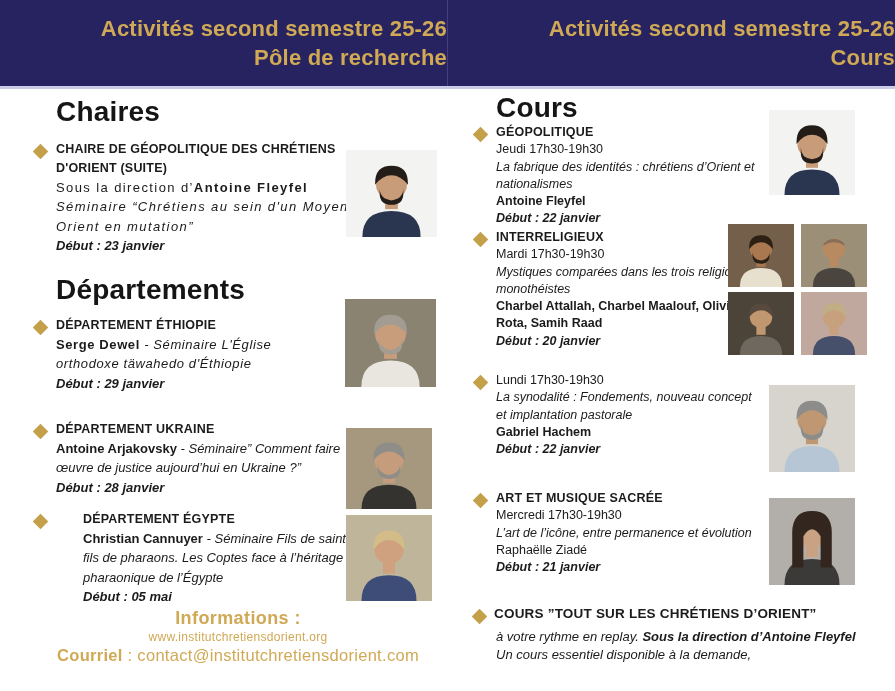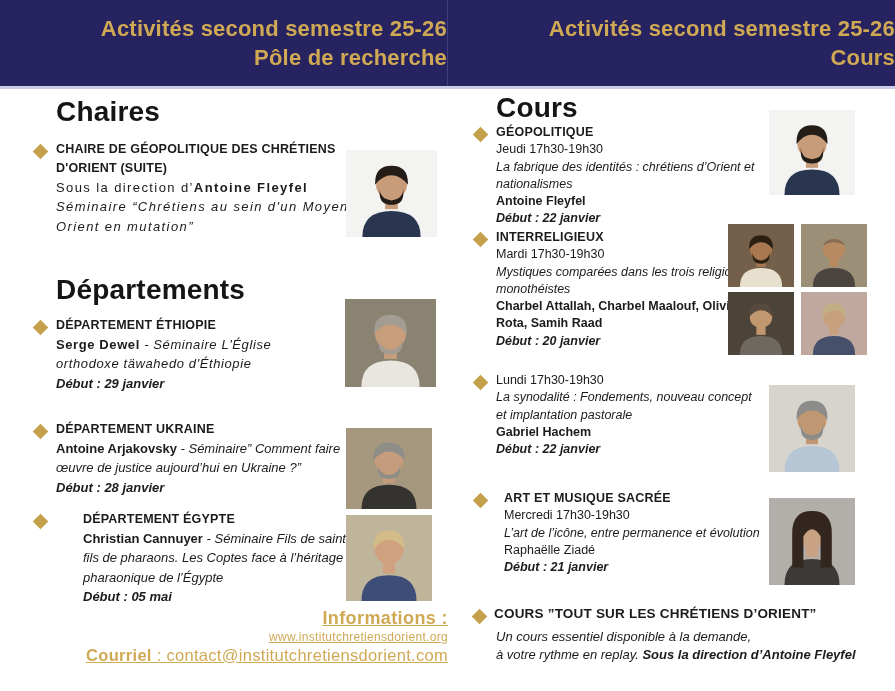--- a/index.html
+++ b/index.html
@@ -33,21 +33,21 @@
   
   .item-r{font-size:12.5px;line-height:1.38;}
   .item-r .title{font-weight:bold;font-size:12.5px;letter-spacing:0.2px;}
 
   
   .photo{overflow:hidden;background:#ddd;}
   .photo svg{display:block;width:100%;height:100%;}
   .photo-grid{display:grid;grid-template-columns:66px 66px;grid-auto-rows:63px;column-gap:7px;row-gap:5px;}
 
   
-  .info{width:420px;text-align:right;color:var(--gold,#c9a44a);line-height:1.25;text-decoration:underline;}
+  .info{width:420px;text-align:center;color:var(--gold,#c9a44a);line-height:1.25;}
   .info .t1{font-weight:bold;font-size:18px;letter-spacing:0.4px;}
   .info .t2{font-size:12px;letter-spacing:0.3px;}
   .info .t3{font-size:16.5px;letter-spacing:0.3px;}
 
   
   .foot-title{font-weight:bold;font-size:13.5px;letter-spacing:0.2px;white-space:nowrap;}
   .foot-desc{font-size:13px;font-style:italic;line-height:1.35;}
 </style>
 </head>
 <body>
@@ -66,20 +66,21 @@
   </div>
   <div class="abs header-underline"></div>
 
   <div class="abs h1" style="left:56px;top:96px;">Chaires</div>
 
   <div class="abs diamond" style="left:35px;top:146px;"></div>
   <div class="abs item-l" style="left:56px;top:140px;width:302px;">
     <div class="title">CHAIRE DE GÉOPOLITIQUE DES CHRÉTIENS D'ORIENT (SUITE)</div>
     <div class="ls" style="white-space:nowrap;"><span>Sous la direction d’</span><span class="b">Antoine Fleyfel</span></div>
     <div class="it ls">Séminaire “Chrétiens au sein d'un Moyen-Orient en mutation”</div>
+    <div class="start">Début : 23 janvier</div>
   </div>
   <div class="abs photo" style="left:346px;top:150px;width:91px;height:87px;">
       <svg viewBox="0 0 100 100" preserveAspectRatio="none" xmlns="http://www.w3.org/2000/svg">
     <rect width="100" height="100" fill="#f3f3f1"></rect>
     <path d="M18 100 Q18 70 50 70 Q82 70 82 100 Z" fill="#2a3550"></path>
     <rect x="43" y="50" width="14" height="18" fill="#c89b79"></rect>
     <circle cx="50" cy="40" r="17" fill="#c89b79"></circle>
     <path d="M32 38 Q32 18 50 18 Q68 18 68 38 L68 40 Q60 29 50 29 Q40 29 32 40 Z" fill="#241c17"></path>
         <path d="M37 44 L37 50 Q37 63 50 63 Q63 63 63 50 L63 44 Q63 56 50 58 Q37 56 37 44 Z" fill="#241c17"></path>
   </svg>
@@ -224,37 +225,37 @@
     <rect width="100" height="100" fill="#d7d4cd"></rect>
     <path d="M18 100 Q18 70 50 70 Q82 70 82 100 Z" fill="#b7c6d4"></path>
     <rect x="43" y="50" width="14" height="18" fill="#bf9873"></rect>
     <circle cx="50" cy="40" r="17" fill="#bf9873"></circle>
     <path d="M32 38 Q32 18 50 18 Q68 18 68 38 L68 40 Q60 29 50 29 Q40 29 32 40 Z" fill="#8c8c8a"></path>
         <path d="M37 44 L37 50 Q37 63 50 63 Q63 63 63 50 L63 44 Q63 56 50 58 Q37 56 37 44 Z" fill="#8c8c8a"></path>
   </svg>
     </div>
 
   <div class="abs diamond" style="left:475px;top:495px;"></div>
-  <div class="abs item-r" style="left:496px;top:490px;width:262px;margin-left:8px;">
+  <div class="abs item-r" style="left:496px;top:490px;width:262px;">
     <div class="title">ART ET MUSIQUE SACRÉE</div>
     <div>Mercredi 17h30-19h30</div>
     <div class="it">L’art de l’icône, entre permanence et évolution</div>
     <div>Raphaëlle Ziadé</div>
     <div class="start">Début : 21 janvier</div>
   </div>
   <div class="abs photo" style="left:769px;top:498px;width:86px;height:87px;">
       <svg viewBox="0 0 100 100" preserveAspectRatio="none" xmlns="http://www.w3.org/2000/svg">
     <rect width="100" height="100" fill="#b2afaa"></rect>
     <path d="M18 100 Q18 70 50 70 Q82 70 82 100 Z" fill="#3b3a38"></path>
     <rect x="43" y="50" width="14" height="18" fill="#c9a183"></rect>
     <circle cx="50" cy="40" r="17" fill="#c9a183"></circle>
     <path d="M27 40 Q27 15 50 15 Q73 15 73 40 L73 80 L60 80 L60 44 Q55 36 50 36 Q45 36 40 44 L40 80 L27 80 Z" fill="#33261f"></path>
   </svg>
     </div>
 
   <div class="abs diamond" style="left:474px;top:611px;"></div>
   <div class="abs foot-title" style="left:494px;top:606px;">COURS ”TOUT SUR LES CHRÉTIENS D’ORIENT”</div>
   <div class="abs foot-desc" style="left:496px;top:628px;width:400px;">
+    <div><span>à votre rythme en replay. </span><span class="b">Sous la direction d’Antoine Fleyfel</span></div>
     <div>Un cours essentiel disponible à la demande,</div>
-    <div><span>à votre rythme en replay. </span><span class="b">Sous la direction d’Antoine Fleyfel</span></div>
   </div>
 
 </div>
 
 </body></html>

